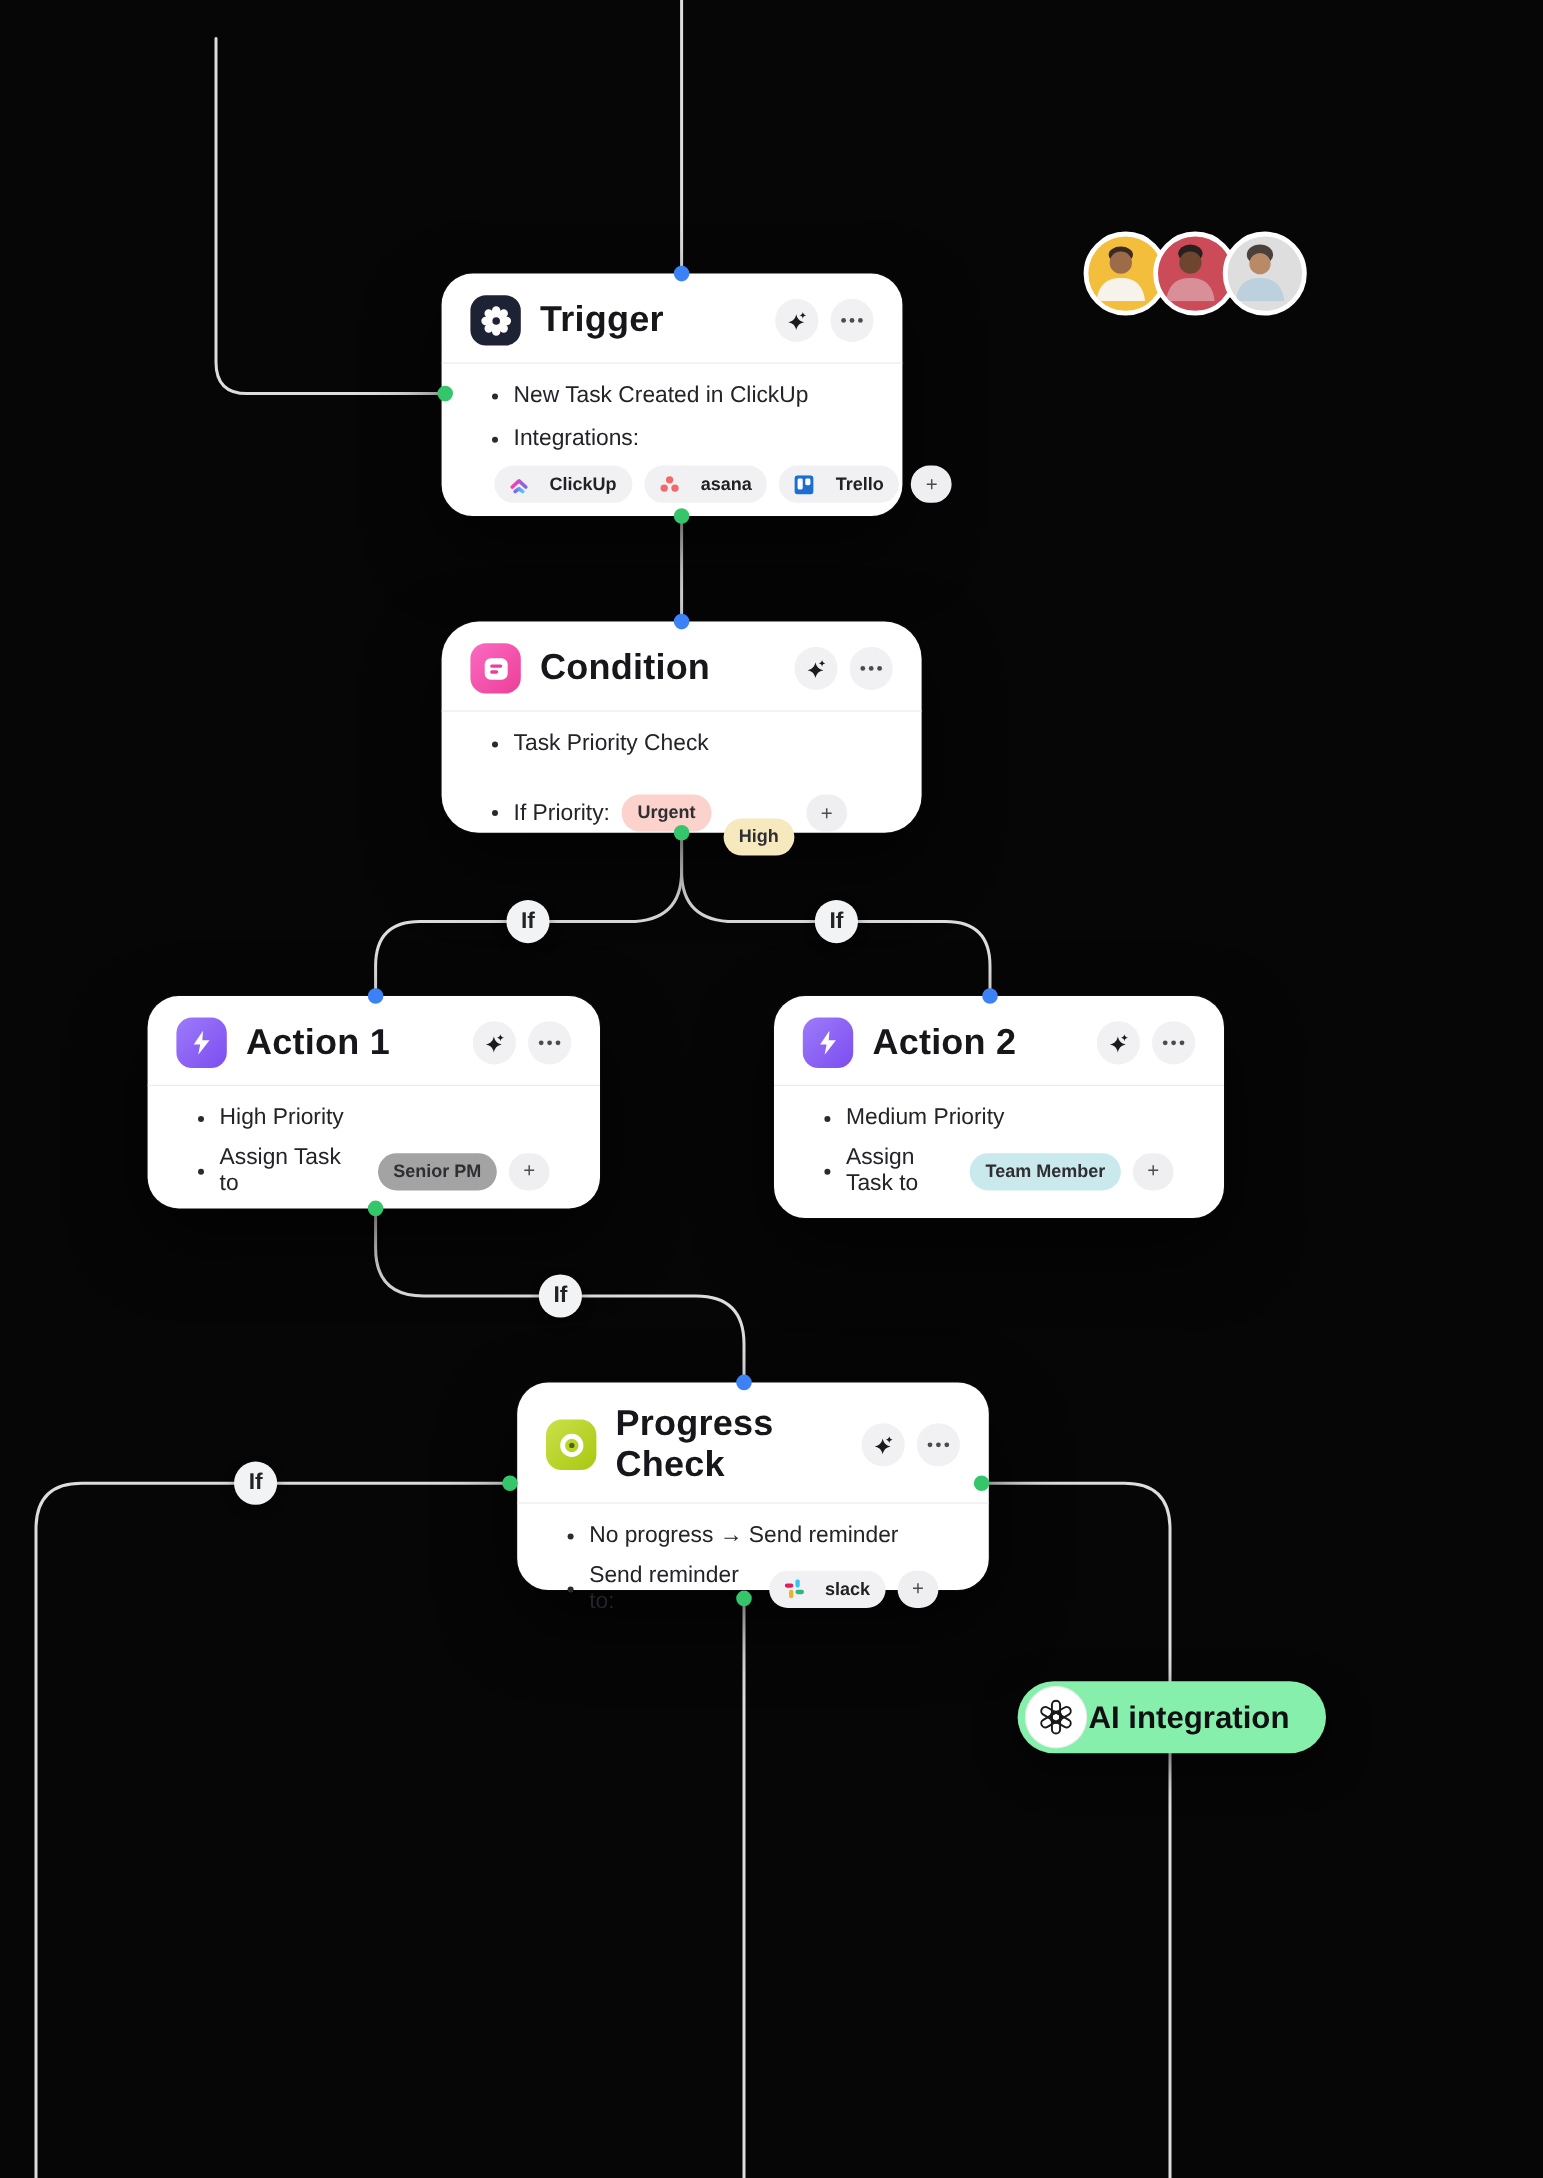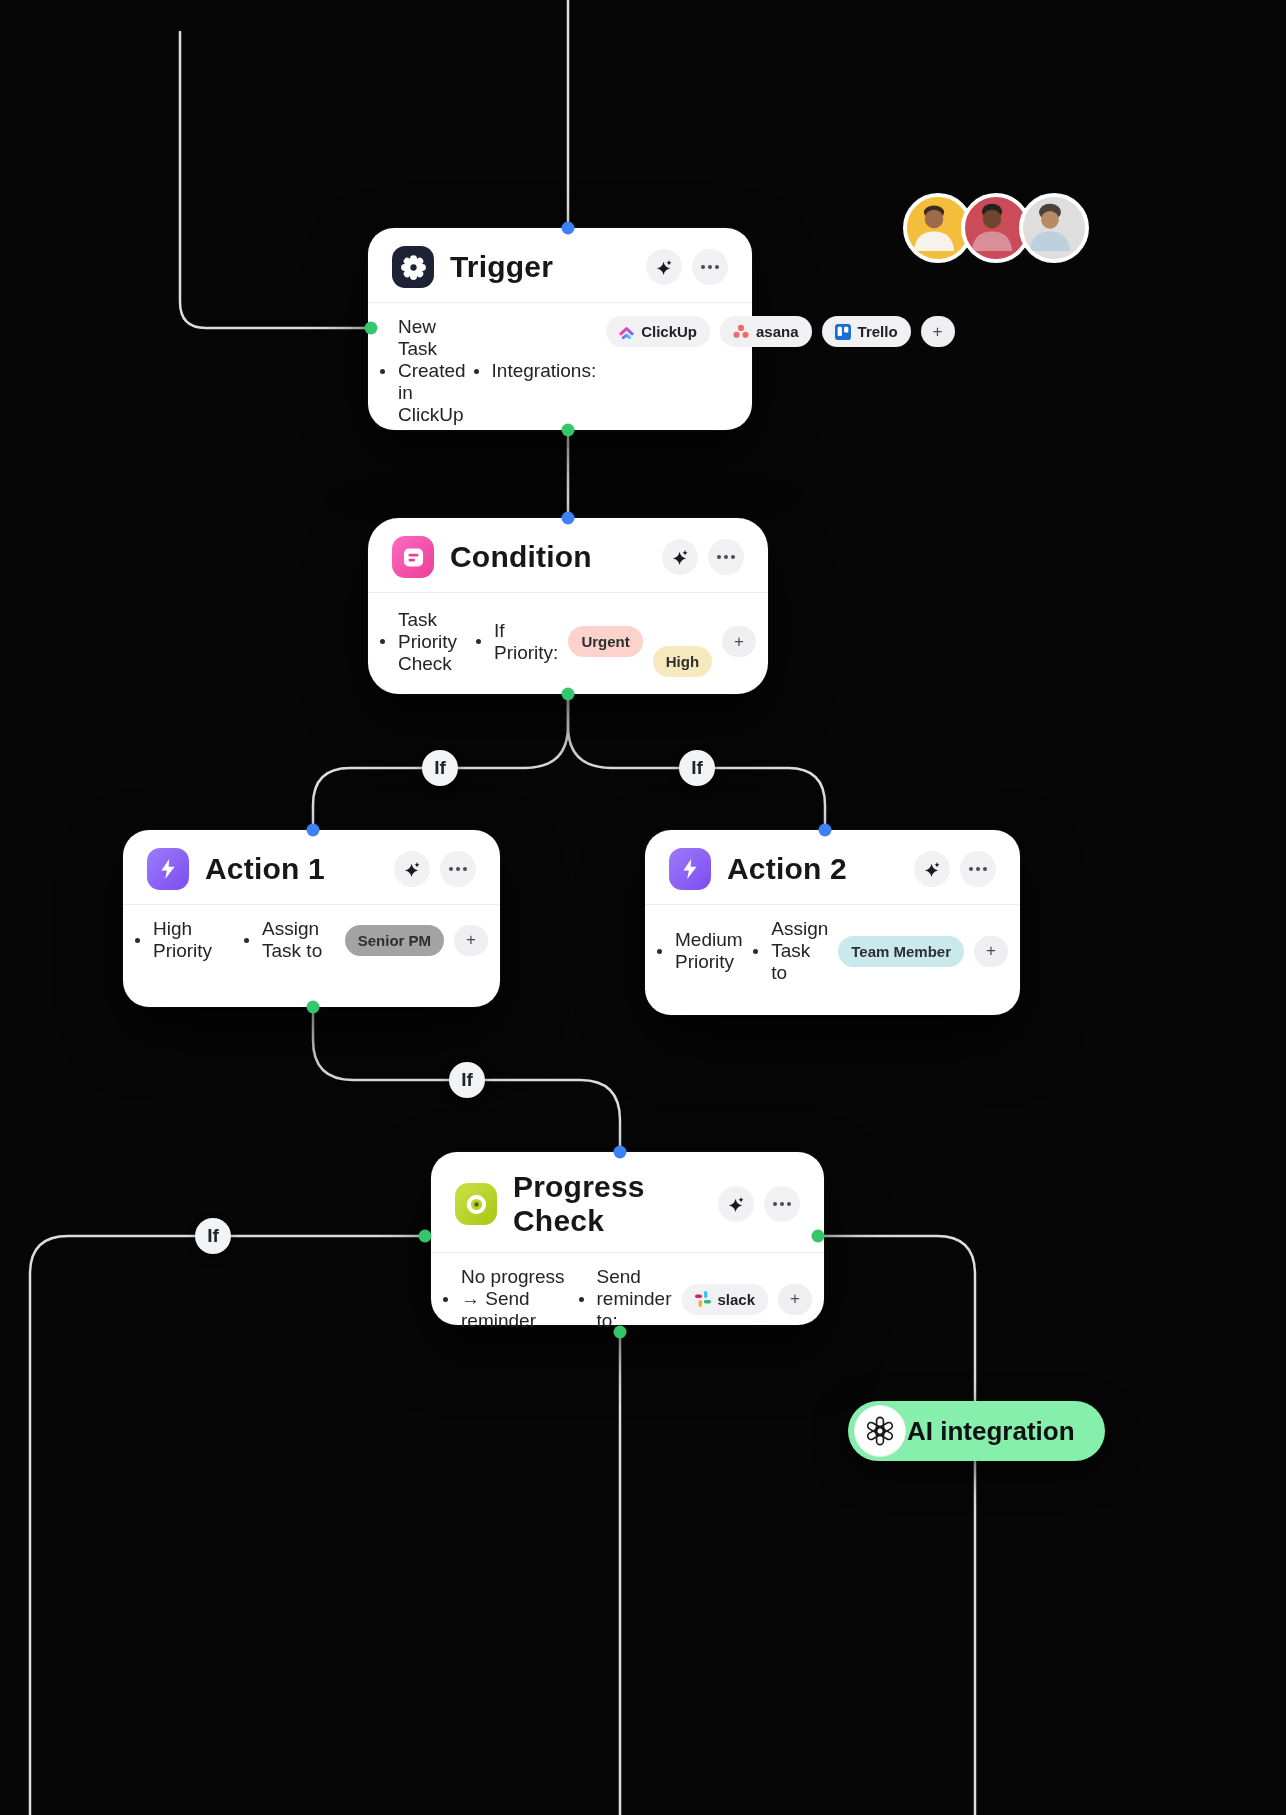--- a/index.html
+++ b/index.html
@@ -13,25 +13,25 @@
   .icon-trigger{background:#1E2235;}
   .icon-condition{background:linear-gradient(135deg,#FB6BC1,#EC3E98);}
   .icon-action{background:linear-gradient(135deg,#9D7BFA,#7C4DF0);}
   .icon-progress{background:linear-gradient(135deg,#CBE14A,#A9C711);}
   .node-title{font-size:30px;font-weight:700;color:#17171B;letter-spacing:.2px;}
   .head-buttons{margin-left:auto;display:flex;gap:10px;}
   .icon-btn{width:36px;height:36px;border-radius:50%;background:#F1F1F4;display:grid;place-items:center;border:none;cursor:pointer;padding:0;}
   .dots3{display:flex;gap:3px;}
   .dots3 i{width:4px;height:4px;border-radius:50%;background:#4B4B52;display:block;}
   .divider{height:1px;background:#ECECF0;}
-  .node-body{padding:13px 12px 0;display:flex;flex-direction:row;gap:8px;}
+  .node-body{padding:13px 42px 0;display:flex;flex-direction:column;gap:8px;}
   .bullet-row{display:flex;align-items:center;font-size:19px;color:#232329;min-height:28px;}
   .bdot{width:5px;height:5px;border-radius:50%;background:#2B2B2F;margin-right:13px;flex:none;}
   .chips-row{display:flex;gap:10px;margin-left:2px;}
-  .chip{display:inline-flex;align-items:center;gap:7px;height:31px;padding:0 13px;border-radius:16px;
+  .chip{display:inline-flex;align-items:center;gap:18px;height:31px;padding:0 13px;border-radius:16px;
         background:#F1F1F4;font-size:15px;font-weight:600;color:#2E2E33;white-space:nowrap;cursor:pointer;border:none;}
   .chip.brand{font-weight:700;color:#222226;}
   .chip.plus{padding:0 12px;font-weight:500;font-size:17px;color:#4C4C52;background:#EFEFF2;}
   .chip.urgent{background:#FBD2CC;}
   .chip.high{background:#F6E9BE;margin-top:40px;}
   .chip.lavender{background:#a3a3a3;}
   .chip.teal{background:#C9E9EC;}
   .inline-chip{margin-left:10px;}
   .port{position:absolute;width:13px;height:13px;border-radius:50%;transform:translate(-50%,-50%);z-index:5;cursor:pointer;}
   .port.in{background:#3C82F6;}

